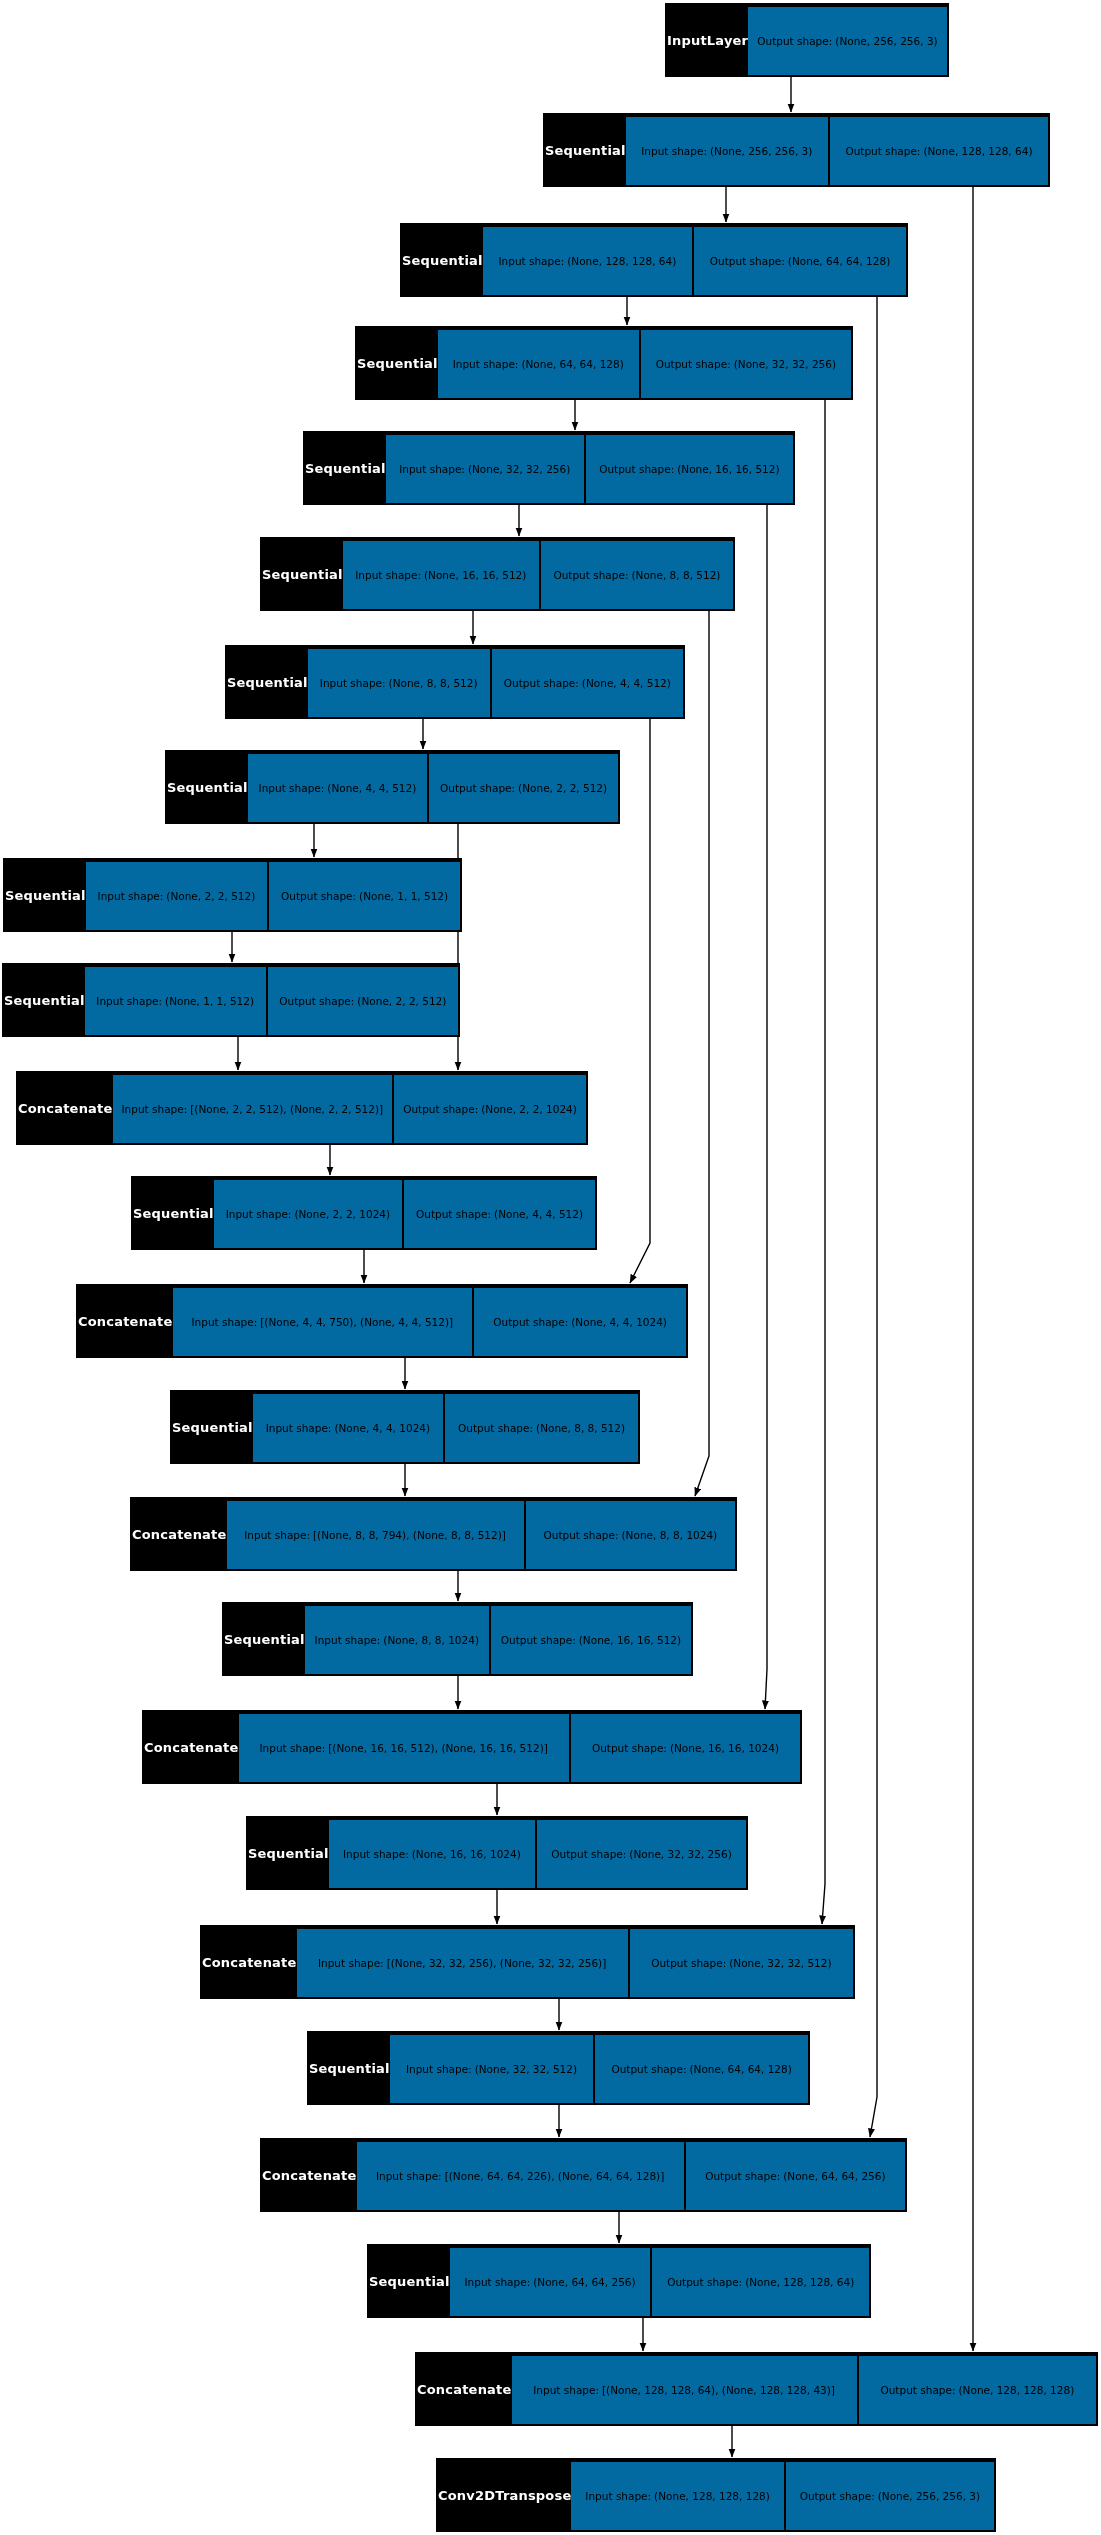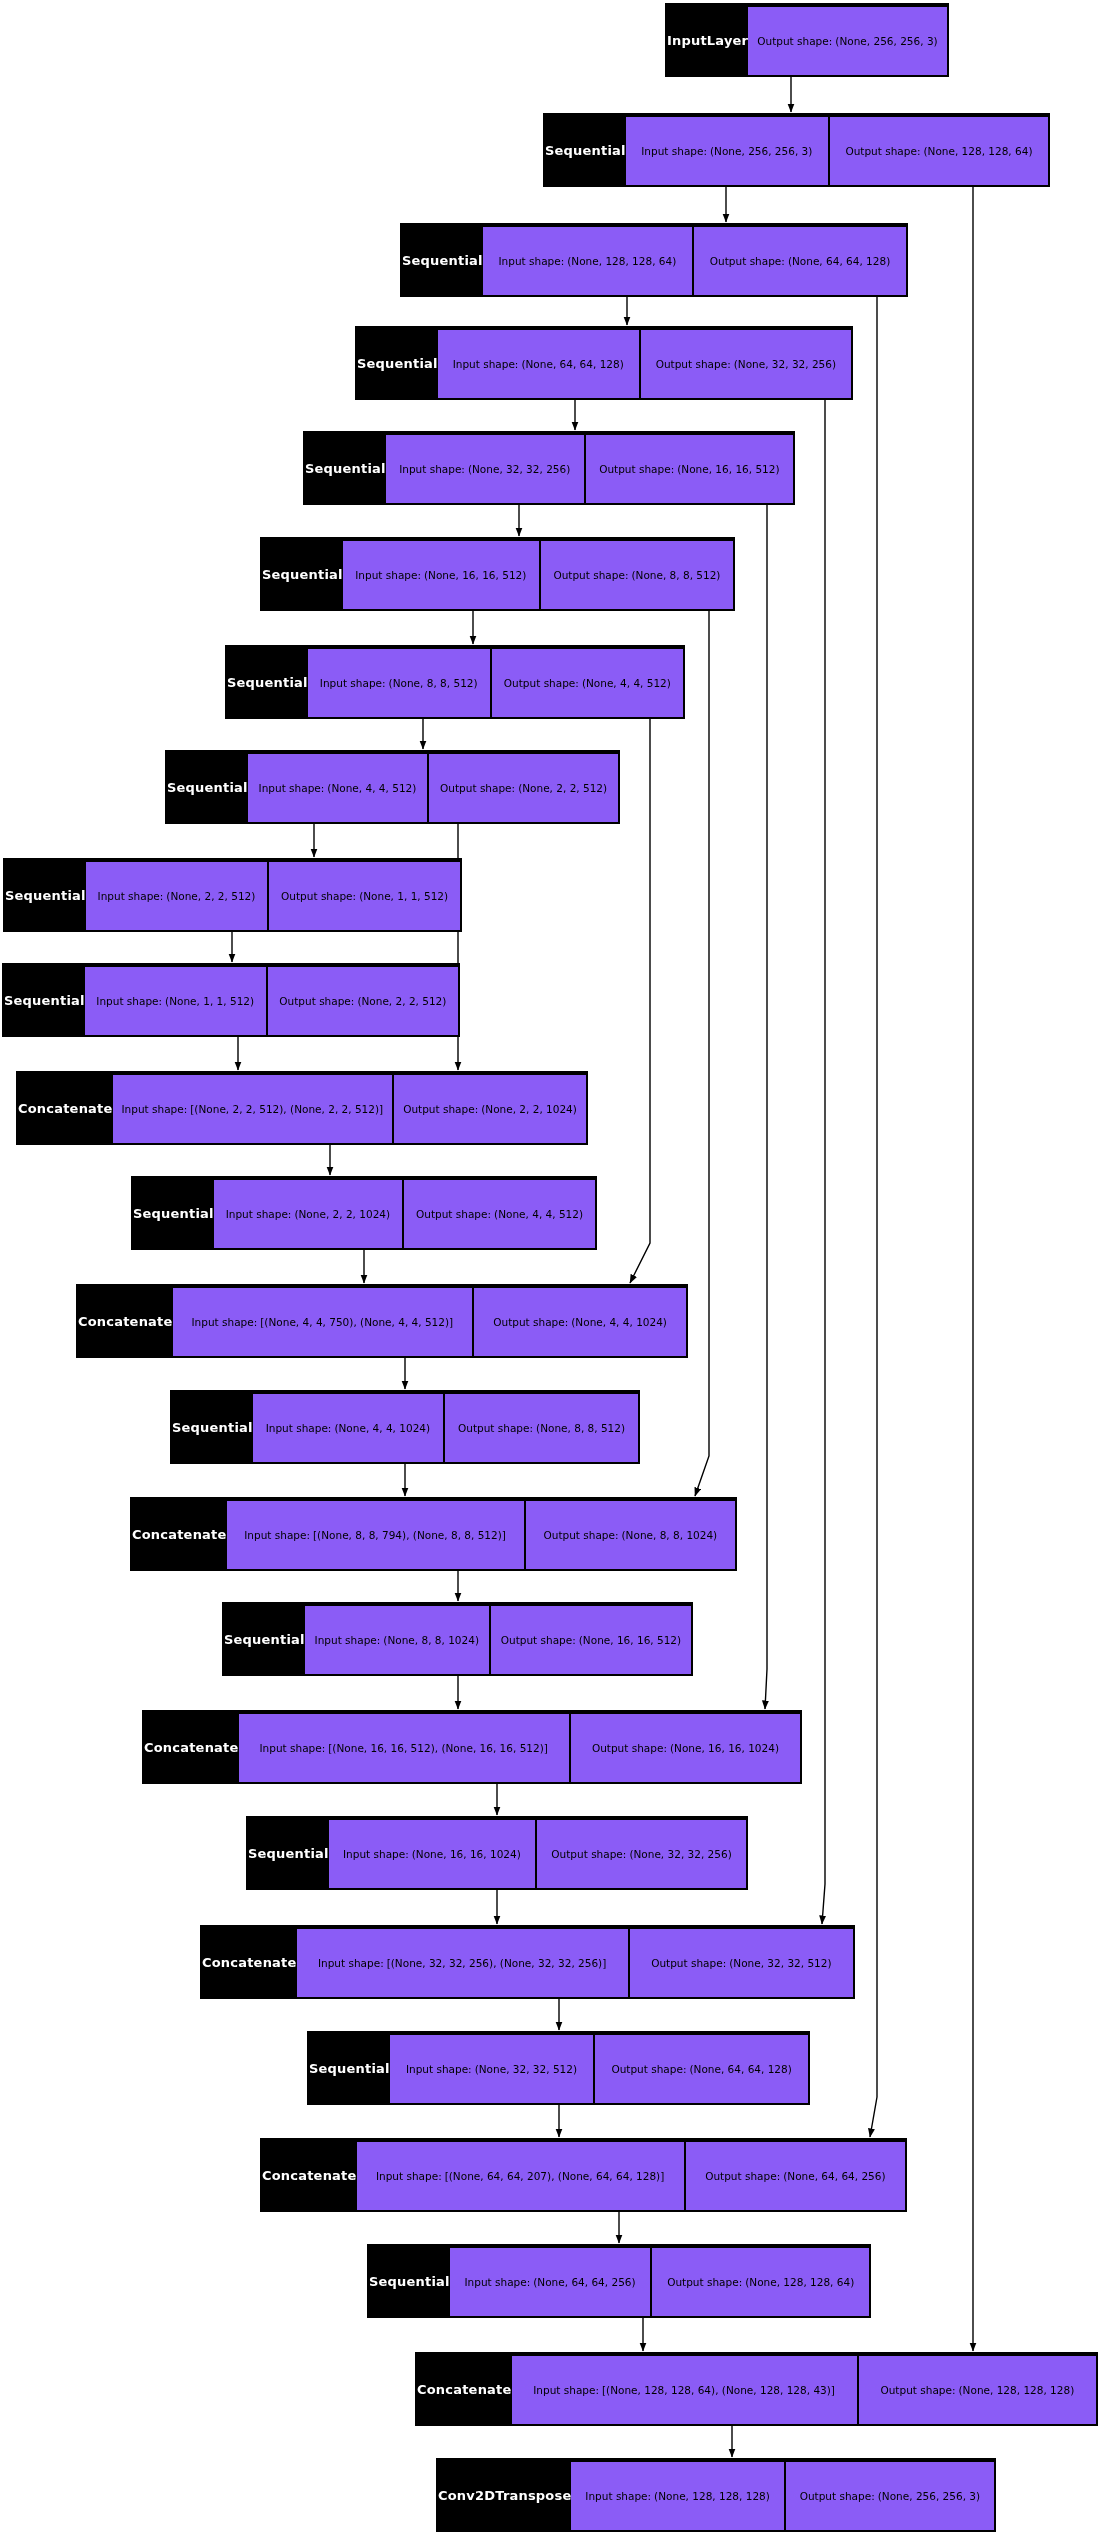--- a/index.html
+++ b/index.html
@@ -9,21 +9,21 @@
   .node{
     position:absolute;box-sizing:border-box;height:74px;
     border:2px solid #000;background:#fff;
     display:flex;flex-direction:row;width:max-content;
   }
   .node-title{
     flex:0 0 38px;background:#000;color:#fff;
     display:flex;align-items:center;justify-content:center;
     font-size:13px;font-weight:700;letter-spacing:.2px;
   }
-  .node-row{flex:1 1 auto;display:flex;background:#8b5cf6;border-top:2px solid #000;}
+  .node-row{flex:1 1 auto;display:flex;background:#0369a1;border-top:2px solid #000;justify-content:flex-end;}
   .cell{
     flex:1 1 auto;display:flex;align-items:center;justify-content:center;
     white-space:nowrap;padding:0 9px;font-size:10.5px;color:#000;
   }
   .cell + .cell{border-left:2px solid #000;}
   .k{font-weight:400;margin-right:3px;}
   .v{font-weight:400;}
 </style>
 </head>
 <body>
@@ -324,21 +324,21 @@
             <span class="k">Output shape:</span>
             <span class="v">(None, 64, 64, 128)</span>
           </div>
         </div>
       </div>
       <div class="node" style="left: 260px; top: 2138px; min-width: 647px;">
         <div class="node-title">Concatenate</div>
         <div class="node-row">
           <div class="cell">
             <span class="k">Input shape:</span>
-            <span class="v">[(None, 64, 64, 207), (None, 64, 64, 128)]</span>
+            <span class="v">[(None, 64, 64, 226), (None, 64, 64, 128)]</span>
           </div>
           <div class="cell">
             <span class="k">Output shape:</span>
             <span class="v">(None, 64, 64, 256)</span>
           </div>
         </div>
       </div>
       <div class="node" style="left: 367px; top: 2244px; min-width: 504px;">
         <div class="node-title">Sequential</div>
         <div class="node-row">

